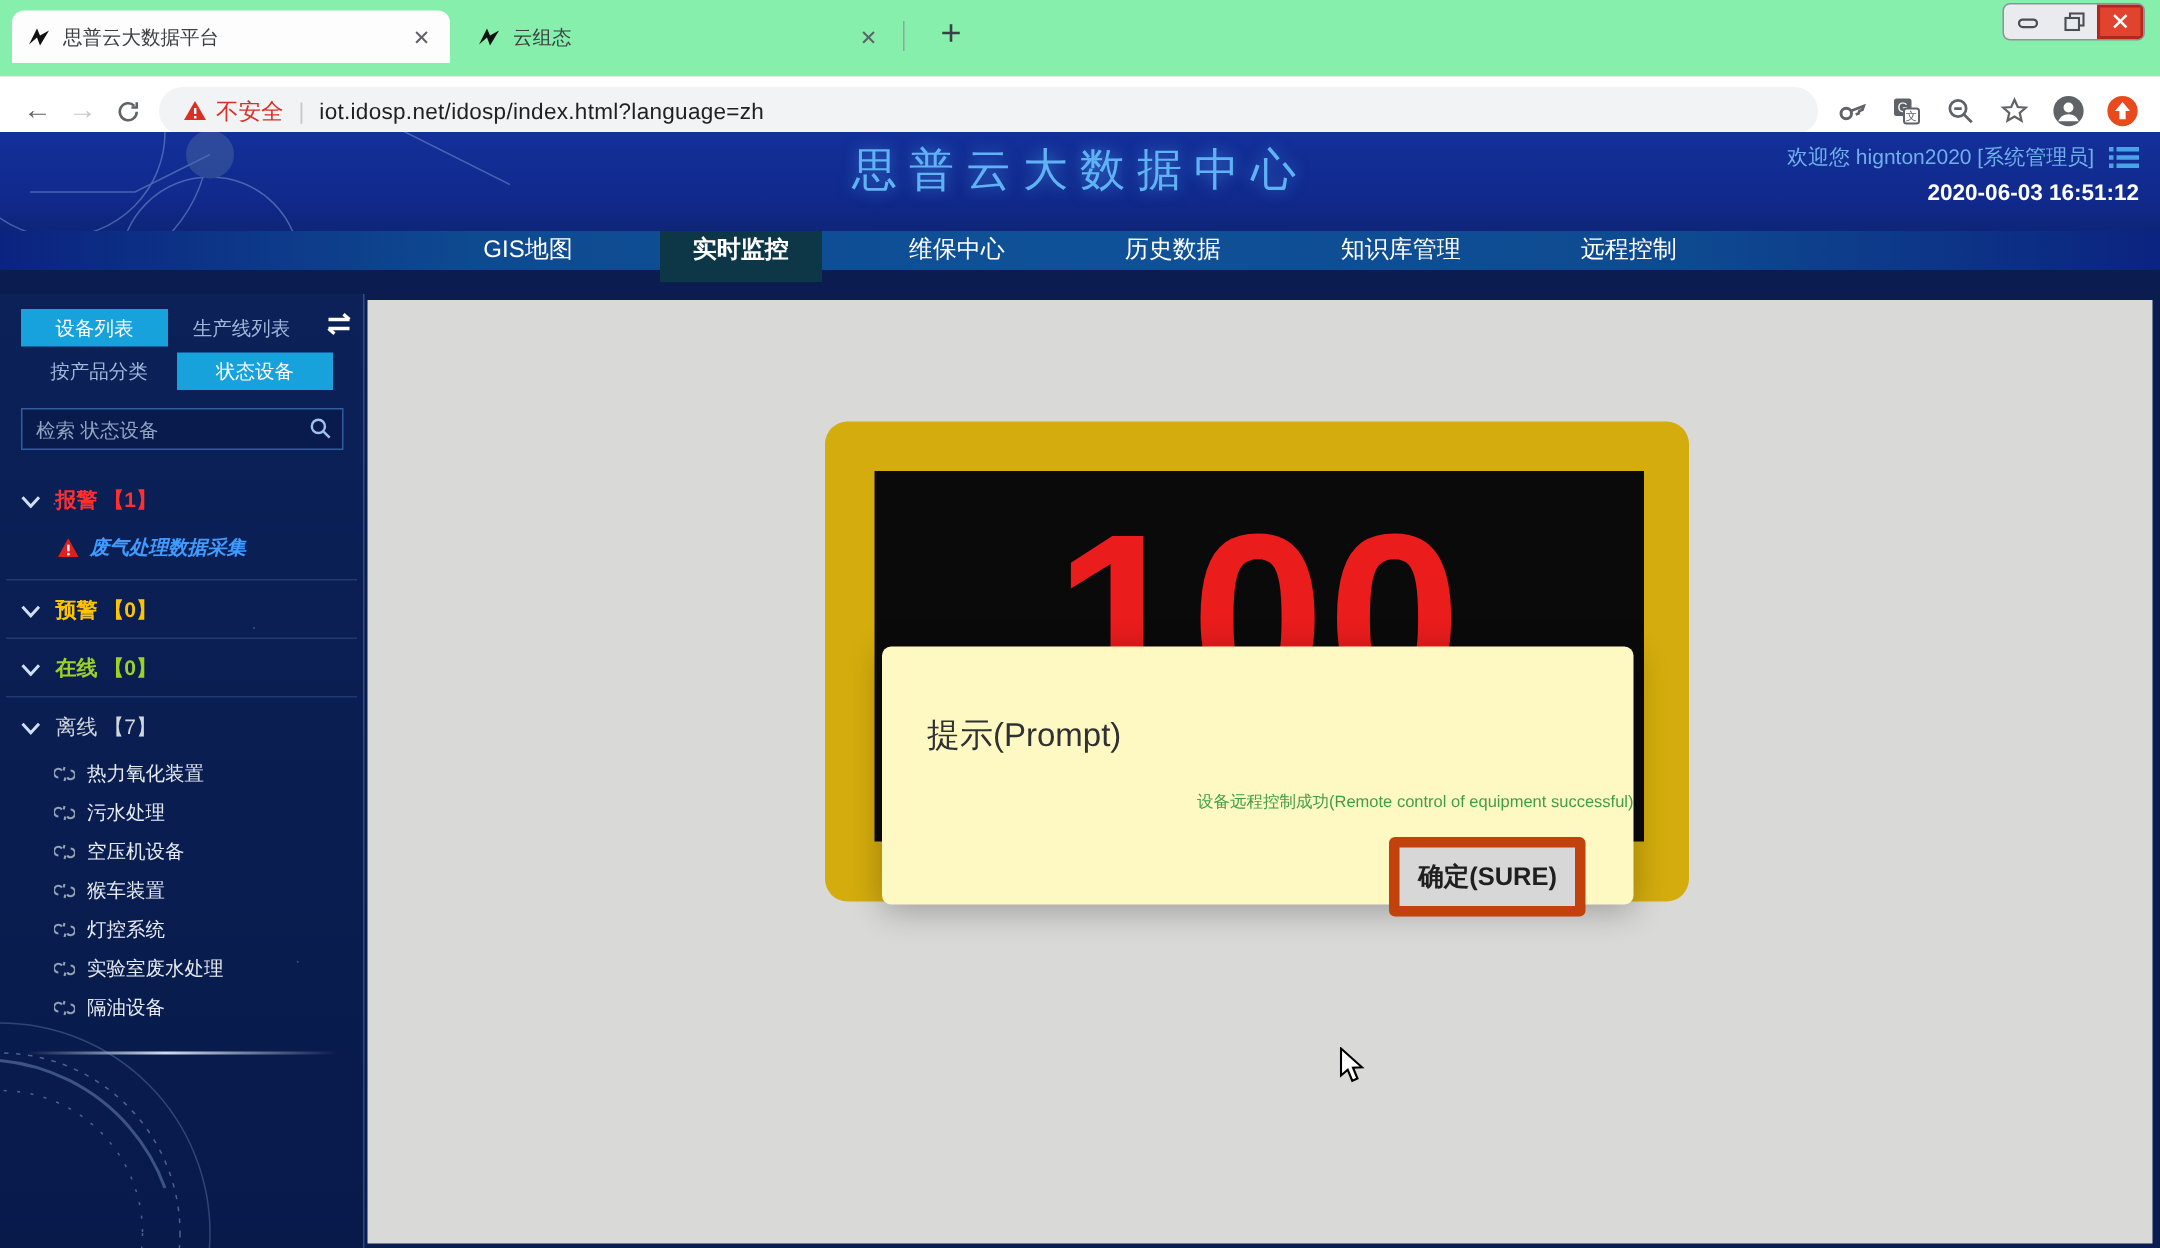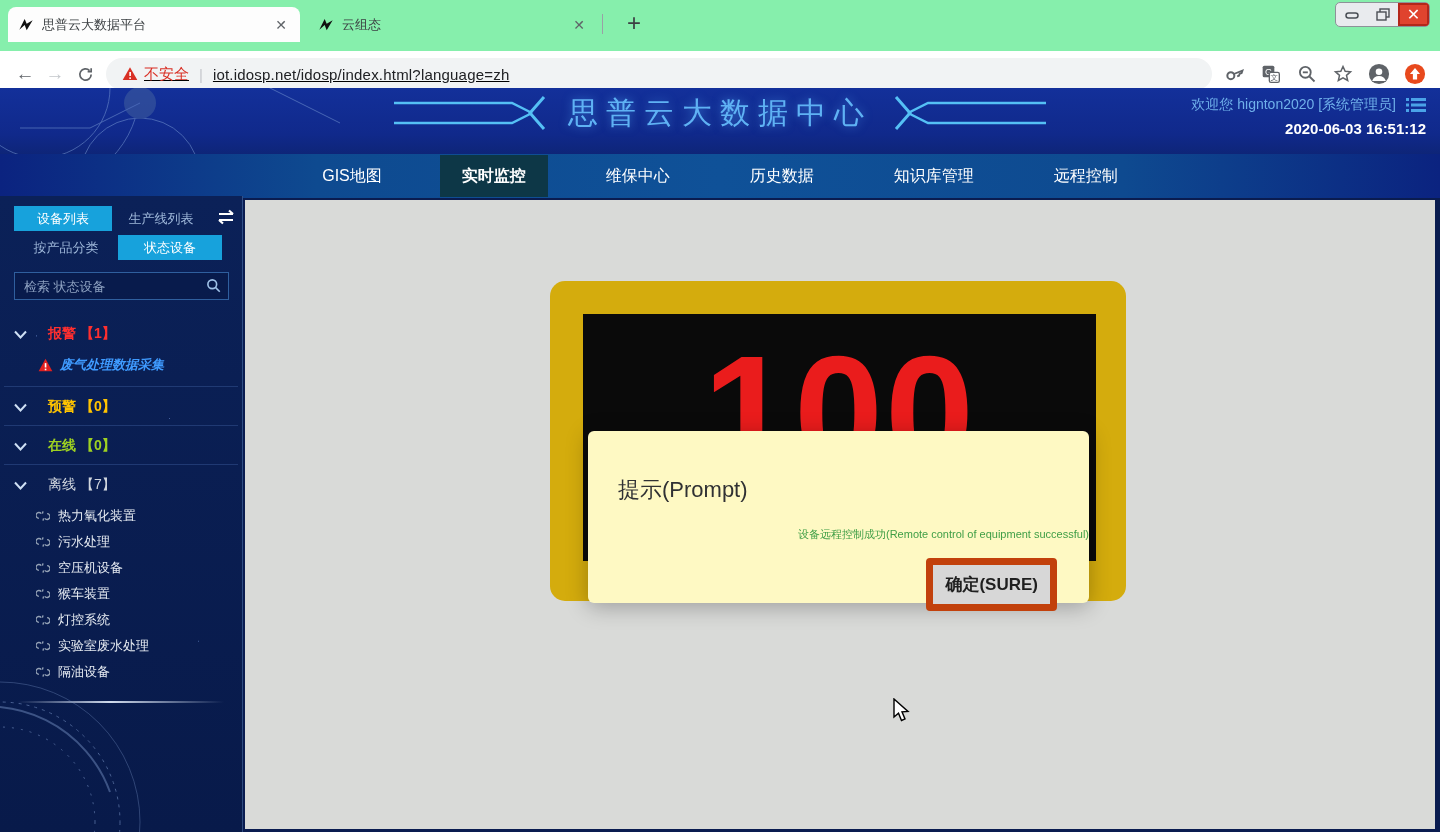--- a/index.html
+++ b/index.html
@@ -17,41 +17,41 @@
   .tab .tab-close { width:18px; height:18px; line-height:18px; text-align:center; color:#5f6368; font-size:14px; border-radius:50%; }
   .tab-divider { position:absolute; left:602px; top:14px; width:1px; height:20px; background:#9aa0a6; }
   .newtab { position:absolute; left:618px; top:8px; width:32px; height:32px; text-align:center; line-height:30px; font-size:24px; color:#3c4043; }
   .wincontrols { position:absolute; right:10px; top:2px; display:flex; border:1px solid #8d9298; border-radius:5px; overflow:hidden; background:#e9ebee; }
   .wincontrols .wc { width:31px; height:23px; display:flex; align-items:center; justify-content:center; color:#4a4f55; }
   .wincontrols .wc.close { background:#e0432e; border:2px solid #b3271a; color:#fff; font-weight:bold; }
 
   .toolbar { position:relative; height:46px; background:#ffffff; display:flex; align-items:center; padding:0 10px; }
   .navbtn { width:30px; height:30px; display:flex; align-items:center; justify-content:center; font-size:19px; color:#5f6368; }
   .navbtn.disabled { color:#c3c7cb; }
-  .omnibox { flex:1; height:32px; margin:0 12px 0 6px; background:#f1f3f4; border-radius:16px; display:flex; align-items:center; padding:16px 16px; font-size:15px;text-decoration:underline; }
+  .omnibox { flex:1; height:32px; margin:0 12px 0 6px; background:#f1f3f4; border-radius:16px; display:flex; align-items:center; padding:16px 16px; font-size:15px; }
   .warn-tri { width:16px; height:16px; margin-right:6px; }
   .notsecure { color:#d93025; font-size:15px; margin-right:10px; }
   .url-sep { color:#c6c9cc; margin-right:10px; font-size:15px; }
   .url { color:#202124; font-size:15px; letter-spacing:.2px; }
   .tool-icons { display:flex; align-items:center; gap:14px; padding-right:4px; }
   .ticon { width:22px; height:22px; display:flex; align-items:center; justify-content:center; color:#5f6368; }
 
   
   .page { position:absolute; top:88px; left:0; width:1440px; height:744px; background:#0a1c50; }
 
   .site-header { position:relative; height:66px;
      background:linear-gradient(180deg,#13309a 0%,#10298b 70%,#0e2578 100%); overflow:hidden; }
   .site-header .deco, .sidebar .deco { position:absolute; opacity:.5; }
-  .title-wrap { position:absolute; left:0; right:0; top:0; height:50px; display:flex; align-items:center; justify-content:center; gap:14px; }
+  .title-wrap { position:absolute; left:0; right:0; top:0; height:50px; display:flex; align-items:center; justify-content:center; gap:14px;flex-direction:column; }
   .site-title { color:#5fb2f4; font-size:30px; letter-spacing:8px; text-shadow:0 0 10px rgba(90,180,255,.55); }
   .hdr-right { position:absolute; right:14px; top:8px; text-align:right; }
   .welcome-line { display:flex; align-items:center; gap:10px; justify-content:flex-end; color:#6fb0ea; font-size:14px; }
   .datetime { margin-top:6px; color:#ffffff; font-size:15px; font-weight:bold; }
 
-  .mainnav { height:44px; display:flex; align-items:center; justify-content:center;
+  .mainnav { height:26px; display:flex; align-items:center; justify-content:center;
      background:linear-gradient(90deg,#0b2380 0%,#0e4a90 22%,#0f5198 50%,#0e4a90 78%,#0b2380 100%);gap:18px; }
   .mainnav .nav-item { color:#fff; font-size:16px; height:42px; line-height:42px; padding:0 22px; margin:0 9px; cursor:pointer; }
   .mainnav .nav-item.active { background:#0d3747; font-weight:bold; }
 
   .body-area { position:absolute; top:108px; left:0; right:0; bottom:0; }
 
   
   .sidebar { position:absolute; left:0; top:0; bottom:0; width:243px;
      background:linear-gradient(180deg,#0b2158 0%,#081a4a 100%);
      border-right:1px solid rgba(120,170,230,.35); overflow:hidden;
@@ -64,21 +64,21 @@
   .side-tabs { display:flex; align-items:center; margin:10px 6px 0 14px; }
   .stab { width:104px; height:25px; line-height:25px; text-align:center; font-size:13px; color:#9fb8da; cursor:pointer; }
   .stab.active { background:#17a2dc; color:#fff; }
   .swap { margin-left:6px; color:#fff; }
   .searchbox { position:relative; margin:12px 14px 0 14px; }
   .searchbox input { width:215px; height:28px; background:rgba(8,24,70,.65); border:1px solid #2f5f9e; color:#cfe0f5; font-size:13px; padding:0 28px 0 9px; outline:none; font-family:inherit; }
   .searchbox input::placeholder { color:#8fa3c2; }
   .searchbox .mag { position:absolute; right:7px; top:6px; color:#9fc2e8; }
 
   .tree { margin-top:14px; }
-  .tgroup { padding:11px 0 9px 14px; display:flex; align-items:center; gap:21px; font-size:14px; font-weight:bold; }
+  .tgroup { padding:11px 0 9px 14px; display:flex; align-items:center; gap:10px; font-size:14px; font-weight:bold; }
   .chev { color:#cfe0f5; }
   .grp-sep { border-bottom:1px solid rgba(90,130,200,.28); margin:0 4px; }
   .g-alarm { color:#ff2f2f; } .g-warn { color:#ffc400; } .g-online { color:#9ed122; } .g-off { color:#d0d6de; font-weight:normal; }
   .alarm-item { padding:4px 0 12px 38px; display:flex; align-items:center; gap:7px; font-size:13px; }
   .alarm-item .lbl { color:#3f9bff; font-weight:bold; font-style:italic; }
   .off-item { padding:0 0 0 36px; height:26px; display:flex; align-items:center; gap:8px; font-size:13px; color:#e6ebf2; }
   .off-item .oicon { color:#93a1b5; display:flex; }
   .side-line { margin:16px 18px 0 18px; height:2px;
      background:linear-gradient(90deg,rgba(255,255,255,0) 0%,rgba(230,240,255,.9) 45%,rgba(255,255,255,0) 100%); }
 

